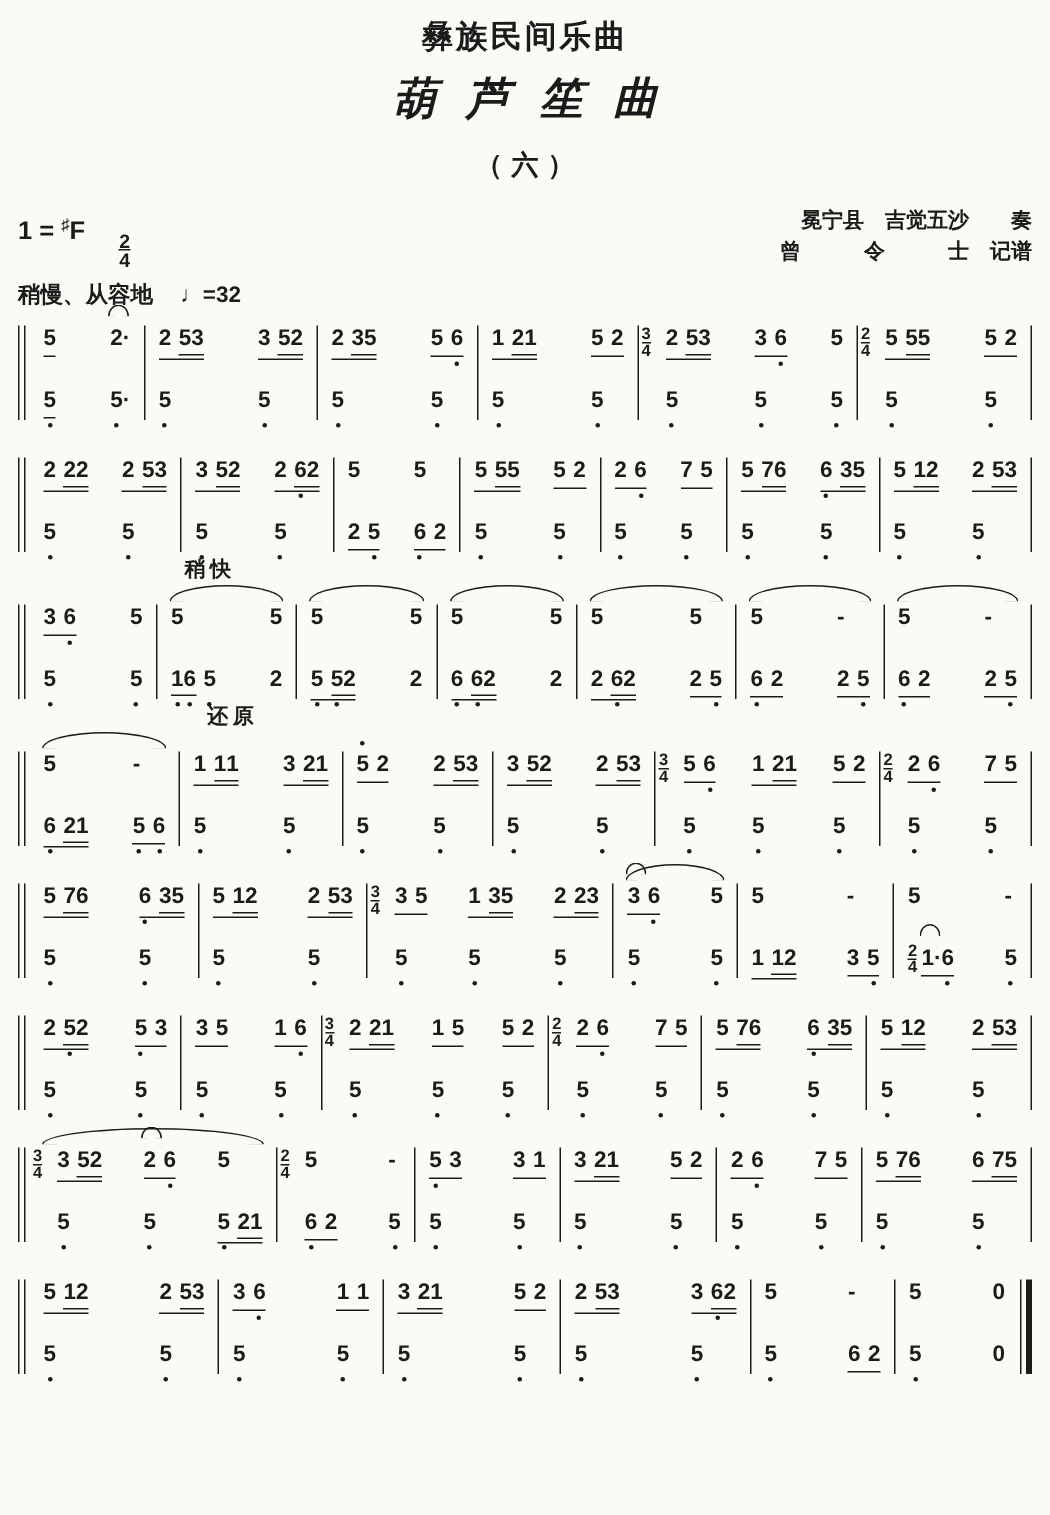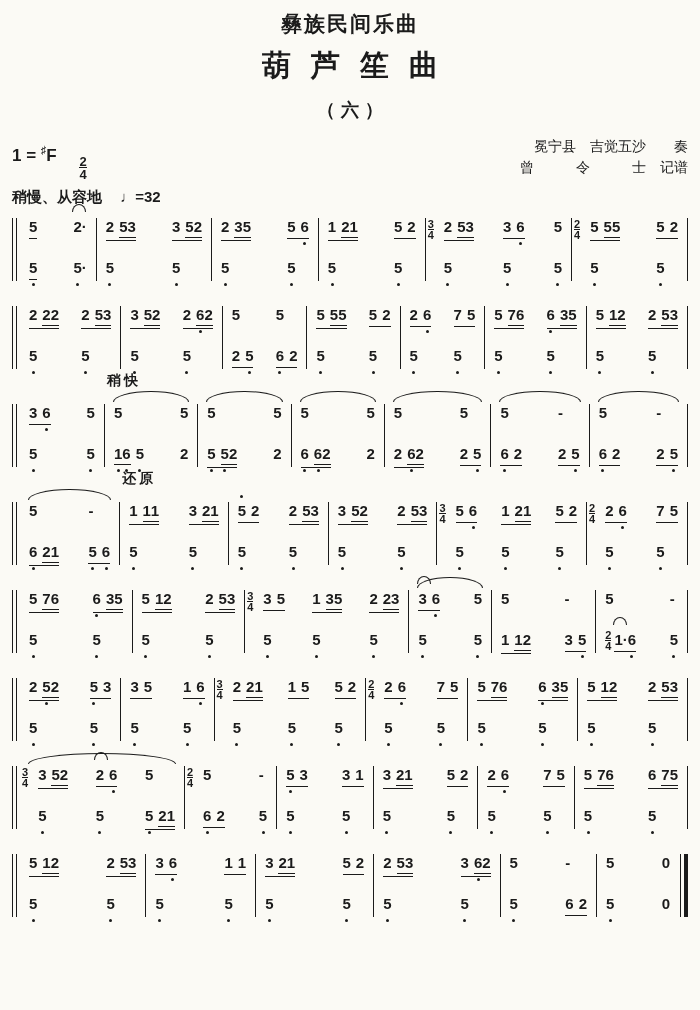--- a/index.html
+++ b/index.html
@@ -4,28 +4,28 @@
 <style>
   html,body{margin:0;padding:0;}
   body{
     width:700px;height:1010px;overflow:hidden;
     background:#fbfaf5;color:#1b1b1b;
     font-family:"Liberation Sans","DejaVu Sans",sans-serif;
     -webkit-font-smoothing:antialiased;
   }
   .page{padding:8px 12px 0;position:relative;width:676px;}
   .genre{text-align:center;font-size:21px;font-weight:700;margin-top:2px;letter-spacing:2px;}
-  .title{text-align:center;font-size:29px;font-weight:700;margin:8px 0 0;letter-spacing:20px;text-indent:20px;}
+  .title{text-align:center;font-size:29px;font-weight:700;margin:8px 0 0;letter-spacing:20px;text-indent:20px;font-style:italic;}
   .number{text-align:center;font-size:18px;font-weight:700;margin-top:12px;letter-spacing:6px;text-indent:6px;}
   .meta-row{display:flex;justify-content:space-between;align-items:flex-start;margin-top:14px;}
   .keysig{font-size:17px;font-weight:700;white-space:nowrap;padding-top:8px;}
   .keysig sup{font-size:11px;}
   .meter{display:inline-flex;flex-direction:column;align-items:center;line-height:11px;font-size:13px;vertical-align:-5px;margin-left:18px;font-weight:700;}
   .meter .den{border-top:1.3px solid #1b1b1b;padding-top:1px;}
-  .credits{text-align:right;font-size:14px;line-height:21px;font-weight:400;white-space:nowrap;}
+  .credits{text-align:right;font-size:14px;line-height:21px;font-weight:700;white-space:nowrap;}
   .tempo-row{margin-top:8px;font-size:15px;font-weight:700;}
   .tempo-value{margin-left:14px;font-size:15px;}
   
   #score{margin-top:2px;}
   .system{display:flex;align-items:stretch;margin-top:23px;position:relative;}
   .system.first{margin-top:10px;}
   .system.has-ann{margin-top:33px;}
   .bracket{width:3px;border-left:1.6px solid #1b1b1b;border-right:1.6px solid #1b1b1b;margin:1px 3px 1px 0;}
   .barline{width:0;border-left:1.6px solid #1b1b1b;margin:1px 0;}
   .barline.final{width:3px;border-left:1.6px solid #1b1b1b;border-right:4px solid #1b1b1b;margin-left:1px;}
@@ -39,21 +39,21 @@
   .ts.inline{display:inline-flex;margin:1px 3px 0 0;}
   .note{position:relative;display:inline-block;font-weight:700;font-size:15px;line-height:19px;}
   .gap{display:inline-block;width:5px;}
   .grp{display:inline-block;line-height:19px;}
   .ul1{border-bottom:1.6px solid #1b1b1b;padding-bottom:2px;}
   .ul2{border-bottom:1.6px solid #1b1b1b;padding-bottom:1px;}
   .dlow{position:absolute;left:50%;margin-left:-1.5px;bottom:-9px;width:3px;height:3px;background:#1b1b1b;border-radius:50%;}
   .dhigh{position:absolute;left:50%;margin-left:-1.5px;top:-6px;width:3px;height:3px;background:#1b1b1b;border-radius:50%;}
   .orn{position:absolute;left:50%;margin-left:-6px;top:-13px;width:12px;height:7px;border:1.6px solid #1b1b1b;border-bottom:none;border-radius:50% 50% 0 0/100% 100% 0 0;}
   .m-arc{position:absolute;top:-12px;left:8px;right:8px;height:10px;border:1.6px solid #1b1b1b;border-bottom:none;border-radius:50% 50% 0 0/100% 100% 0 0;}
-  .m-ann{position:absolute;top:-31px;left:2px;font-size:14px;font-weight:700;letter-spacing:3px;white-space:nowrap;text-align:center;}
+  .m-ann{position:absolute;top:-31px;left:18px;font-size:14px;font-weight:700;letter-spacing:3px;white-space:nowrap;text-align:center;}
   .footer{text-align:center;font-size:18px;margin-top:10px;font-family:"Liberation Serif","DejaVu Serif",serif;letter-spacing:2px;}
 </style>
 </head>
 <body>
 
 <div class="page">
   <div class="genre">彝族民间乐曲</div>
   <div class="title">葫芦笙曲</div>
   <div class="number">（六）</div>
 

